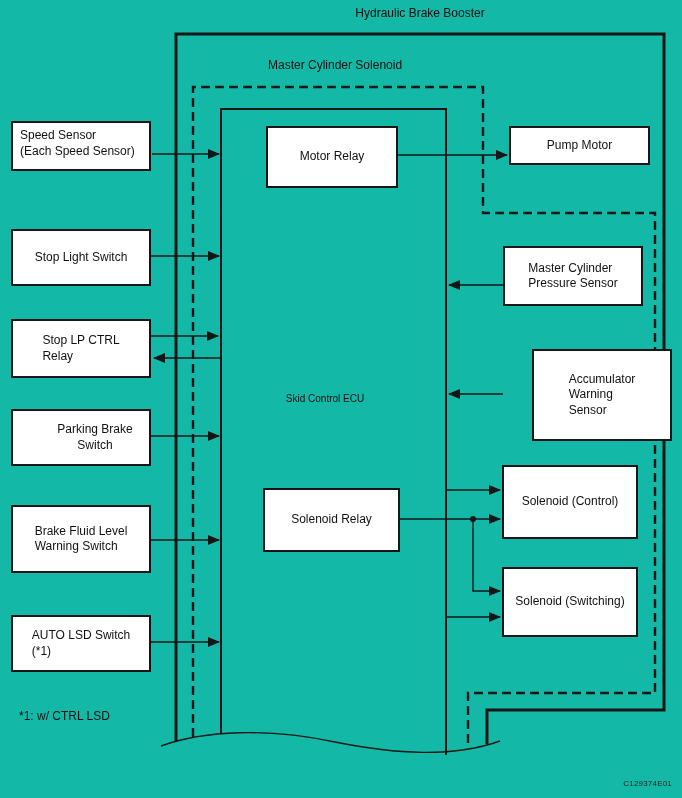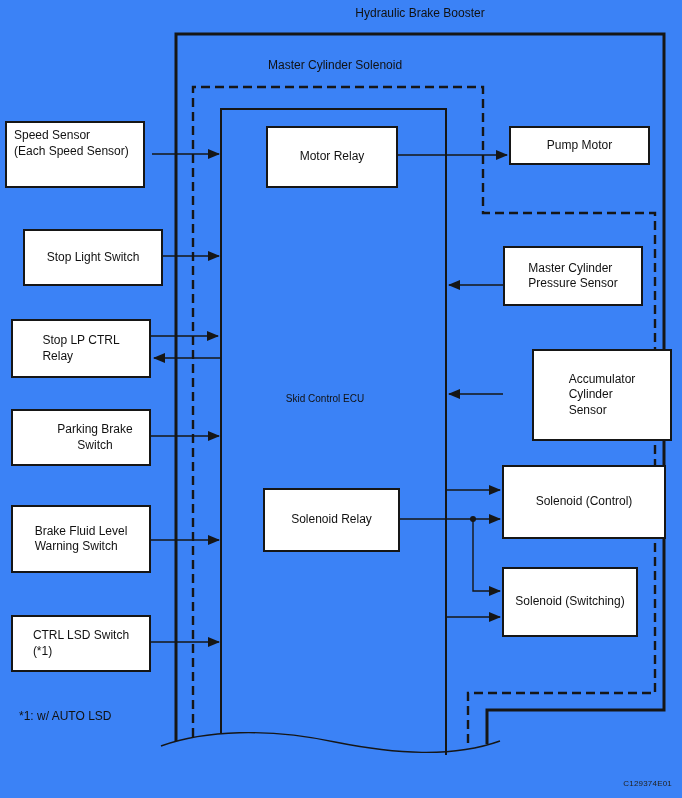--- a/index.html
+++ b/index.html
@@ -1,17 +1,17 @@
 <!DOCTYPE html>
 <html><head>
 <meta charset="utf-8">
 <style>
   html,body{margin:0;padding:0;background:#ffffff;}
   .stage{
-    position:relative;width:682px;height:798px;background:#3b82f6;
+    position:relative;width:682px;height:798px;background:#14b8a6;
     font-family:"Liberation Sans", sans-serif;color:#111111;overflow:hidden;
   }
   .stage svg{position:absolute;left:0;top:0;}
   .label{position:absolute;font-size:12px;line-height:15px;white-space:nowrap;text-align:center;}
   .box{
     position:absolute;box-sizing:border-box;background:#ffffff;
     border:2px solid #161616;display:flex;align-items:center;justify-content:center;
     font-size:12px;line-height:15.5px;color:#111111;
   }
   .box .lines{text-align:left;}
@@ -54,31 +54,31 @@
     <path d="M447,490 L500,490" stroke="#161616" stroke-width="1.4" marker-end="url(#arw)"></path>
     <path d="M400,519 L500,519" stroke="#161616" stroke-width="1.4" marker-end="url(#arw)"></path>
     <path d="M473,519 L473,591 L500,591" fill="none" stroke="#161616" stroke-width="1.4" marker-end="url(#arw)"></path>
     <path d="M447,617 L500,617" stroke="#161616" stroke-width="1.4" marker-end="url(#arw)"></path>
     <circle cx="473" cy="519" r="3" fill="#161616"></circle>
   </svg>
 
   <div class="label" style="left:176px;top:6px;width:488px;text-align:center;">Hydraulic Brake Booster</div>
   <div class="label" style="left:268px;top:58px;">Master Cylinder Solenoid</div>
   <div class="ecu-label" style="left:250px;top:393px;width:150px;">Skid Control ECU</div>
-  <div class="label" style="left:19px;top:709px;">*1: w/ AUTO LSD</div>
+  <div class="label" style="left:19px;top:709px;">*1: w/ CTRL LSD</div>
   <div class="figcode" style="left:622px;top:779px;width:50px;text-align:right;">C129374E01</div>
 
-  <div class="box topleft" style="left:5px;top:121px;width:140px;height:67px;">
+  <div class="box topleft" style="left:11px;top:121px;width:140px;height:50px;">
     <div class="lines">
       <span class="ln">Speed Sensor</span>
       <span class="ln">(Each Speed Sensor)</span>
     </div>
   </div>
 
-  <div class="box center" style="left:23px;top:229px;width:140px;height:57px;">
+  <div class="box center" style="left:11px;top:229px;width:140px;height:57px;">
     <div class="lines">
       <span class="ln">Stop Light Switch</span>
     </div>
   </div>
 
   <div class="box" style="left:11px;top:319px;width:140px;height:59px;">
     <div class="lines">
       <span class="ln">Stop LP CTRL</span>
       <span class="ln">Relay</span>
     </div>
@@ -92,21 +92,21 @@
 
   <div class="box" style="left:11px;top:505px;width:140px;height:68px;">
     <div class="lines">
       <span class="ln">Brake Fluid Level</span>
       <span class="ln">Warning Switch</span>
     </div>
   </div>
 
   <div class="box" style="left:11px;top:615px;width:140px;height:57px;">
     <div class="lines">
-      <span class="ln">CTRL LSD Switch</span>
+      <span class="ln">AUTO LSD Switch</span>
       <span class="ln">(*1)</span>
     </div>
   </div>
 
   <div class="box center" style="left:263px;top:488px;width:137px;height:64px;">
     <div class="lines">
       <span class="ln">Solenoid Relay</span>
     </div>
   </div>
 
@@ -125,26 +125,26 @@
   <div class="box" style="left:503px;top:246px;width:140px;height:60px;">
     <div class="lines">
       <span class="ln">Master Cylinder</span>
       <span class="ln">Pressure Sensor</span>
     </div>
   </div>
 
   <div class="box" style="left:532px;top:349px;width:140px;height:92px;">
     <div class="lines">
       <span class="ln">Accumulator</span>
-      <span class="ln">Cylinder</span>
+      <span class="ln">Warning</span>
       <span class="ln">Sensor</span>
     </div>
   </div>
 
-  <div class="box center" style="left:502px;top:465px;width:164px;height:74px;">
+  <div class="box center" style="left:502px;top:465px;width:136px;height:74px;">
     <div class="lines">
       <span class="ln">Solenoid (Control)</span>
     </div>
   </div>
 
   <div class="box center" style="left:502px;top:567px;width:136px;height:70px;">
     <div class="lines">
       <span class="ln">Solenoid (Switching)</span>
     </div>
   </div>

